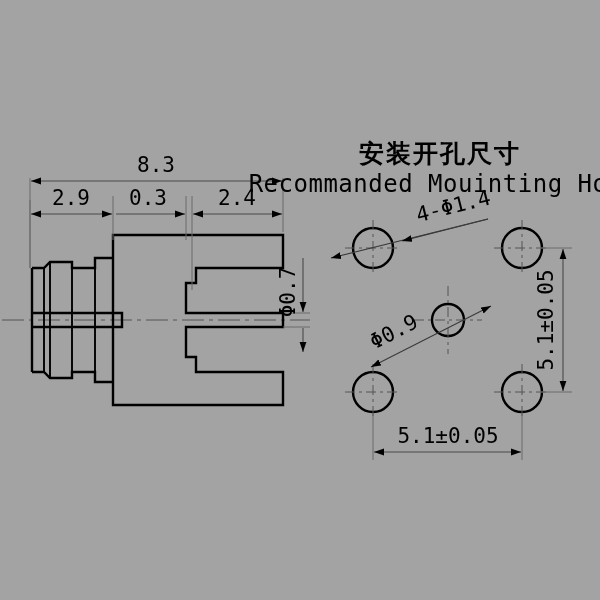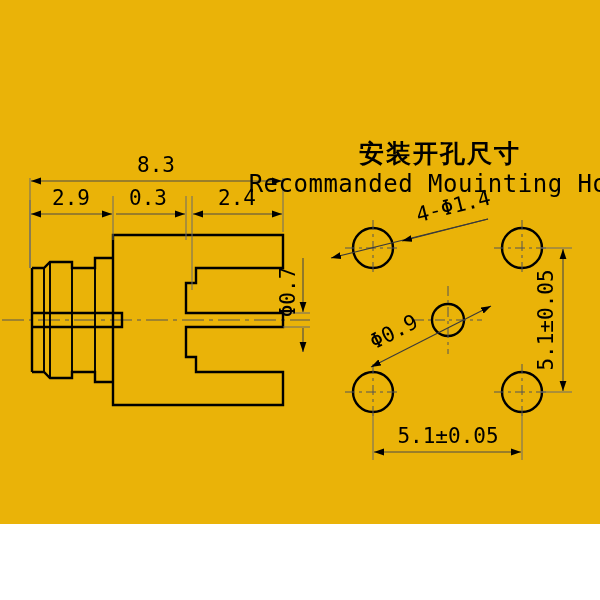--- a/index.html
+++ b/index.html
@@ -3,22 +3,22 @@
 <meta charset="utf-8">
 <style>
   html, body {
     margin: 0;
     padding: 0;
     background: #ffffff;
   }
   #root {
     position: relative;
     width: 600px;
-    height: 524px;
-    background: #eab308;
+    height: 600px;
+    background: #a3a3a3;
     overflow: hidden;
     font-family: "DejaVu Sans Mono", monospace;
   }
   svg.drawing {
     position: absolute;
     left: 0;
     top: 0;
     width: 600px;
     height: 600px;
   }

